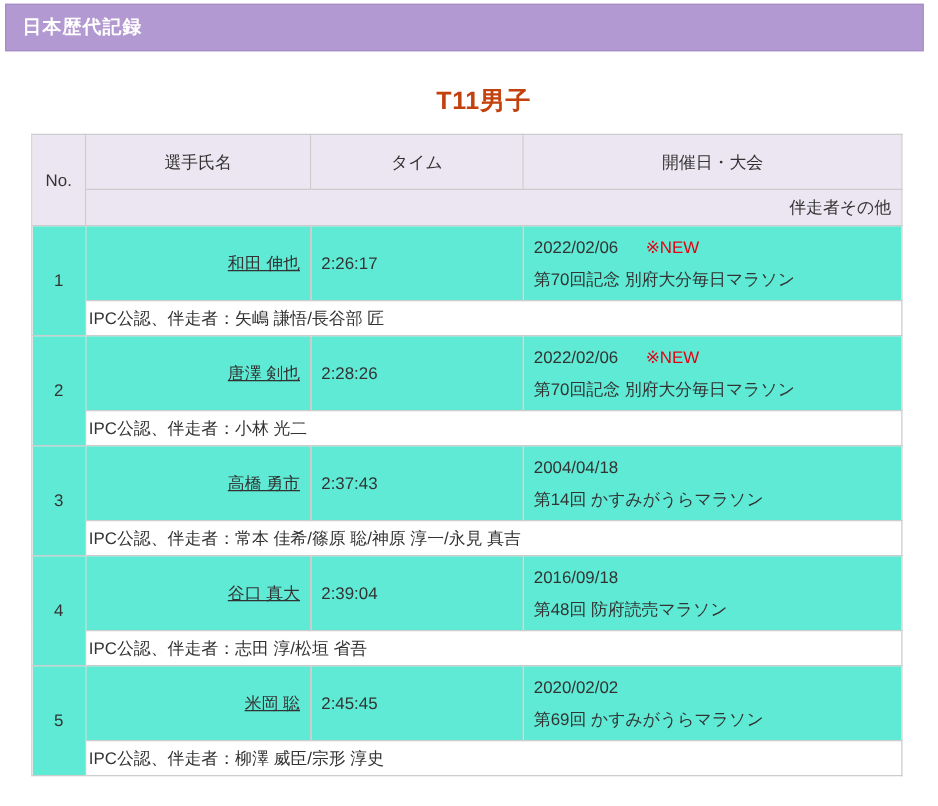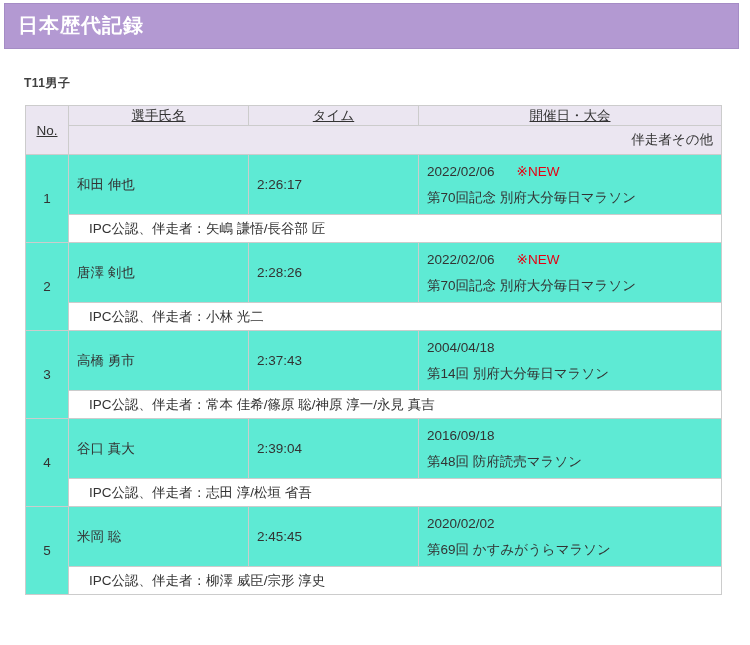--- a/index.html
+++ b/index.html
@@ -10,32 +10,33 @@
     background: #ffffff;
     font-family: "Liberation Sans", "DejaVu Sans", sans-serif;
     color: #333333;
   }
   
   .banner {
     margin: 3px 11px 0 4px;
     background: #b399d2;
     border: 1px solid #a58cc5;
     color: #ffffff;
-    font-size: 20px;
+    font-size: 15px;
     font-weight: bold;
     padding: 8px 10px 9px 13px;
     letter-spacing: 1px;
   }
   
   .section-title {
     margin: 26px 0 13px 24px;
-    color: #404040;
-    font-size: 12px;
+    color: #c2410c;
+    font-size: 20px;
     font-weight: bold;
     letter-spacing: 0.5px;
+    text-align: center;
   }
   
   table.records {
     margin-left: 25px;
     width: 696px;
     border-collapse: collapse;
     table-layout: fixed;
     font-size: 13.5px;
     color: #333333;
   }
@@ -48,38 +49,38 @@
   }
   col.c-no    { width: 43px; }
   col.c-name  { width: 180px; }
   col.c-time  { width: 170px; }
   col.c-event { width: 303px; }
 
   thead th {
     background: #ebe6f1;
     text-align: center;
   }
-  tr.head-main th { height: 20px; text-decoration: underline; }
+  tr.head-main th { height: 44px; }
   tr.head-sub th  { height: 29px; text-align: right; padding-left: 12px; }
 
   td.cell-no {
     text-align: center;
     vertical-align: middle;
     background: #ffffff;
   }
   tr.data-row td { height: 60px; vertical-align: middle; background: #5eead4; }
-  td.cell-name  { text-align: left; padding-left: 12px; }
+  td.cell-name  { text-align: right; padding-left: 12px; text-decoration: underline; }
   td.cell-time  { text-align: left; }
   td.cell-event { text-align: left; padding-left: 10px; line-height: 26px; }
   .new-badge    { color: #e60012; margin-left: 22px; }
   tr.guide-row td {
     height: 28px;
     background: #ffffff;
     text-align: left;
-    padding-left: 20px;
+    padding-left: 2px;
     vertical-align: middle;
   }
 </style>
 </head>
 <body>
 
 <div class="banner">
   <span>日本歴代記録</span>
 </div>
 
@@ -130,21 +131,21 @@
   <tr class="guide-row">
     <td colspan="3">IPC公認、伴走者：小林 光二</td>
   </tr>
 
   <tr class="data-row">
     <td class="cell-no" rowspan="2">3</td>
     <td class="cell-name">高橋 勇市</td>
     <td class="cell-time">2:37:43</td>
     <td class="cell-event">
       <div><span>2004/04/18</span></div>
-      <div>第14回 別府大分毎日マラソン</div>
+      <div>第14回 かすみがうらマラソン</div>
     </td>
   </tr>
   <tr class="guide-row">
     <td colspan="3">IPC公認、伴走者：常本 佳希/篠原 聡/神原 淳一/永見 真吉</td>
   </tr>
 
   <tr class="data-row">
     <td class="cell-no" rowspan="2">4</td>
     <td class="cell-name">谷口 真大</td>
     <td class="cell-time">2:39:04</td>

